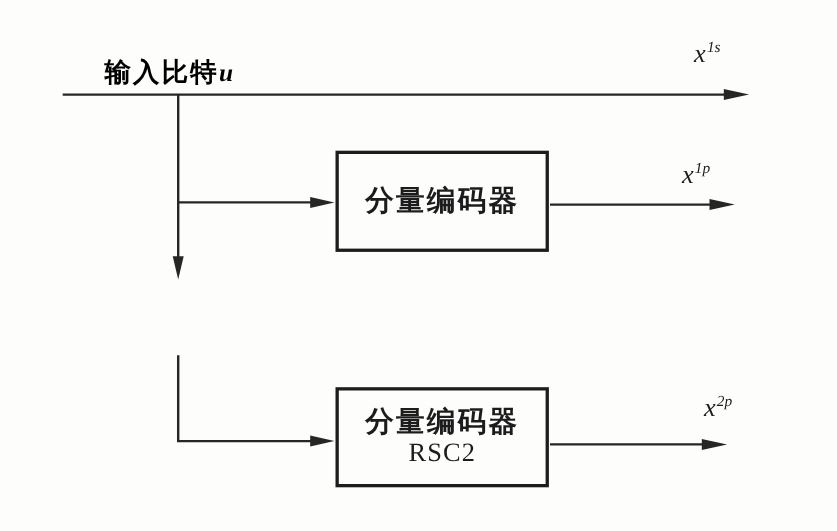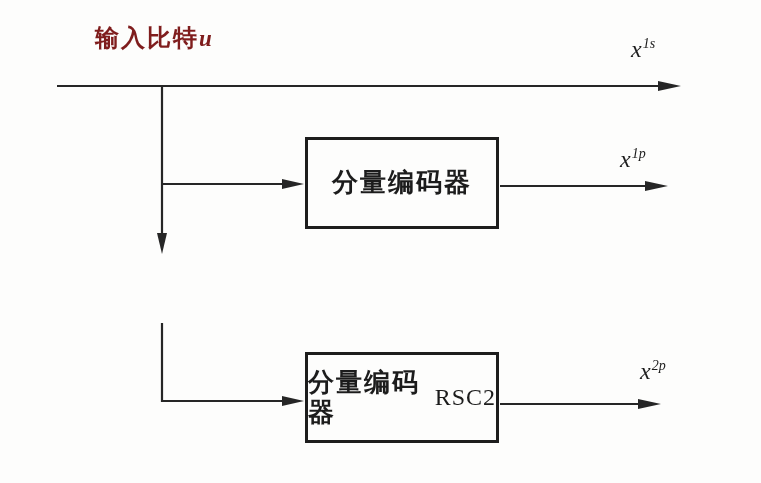--- a/index.html
+++ b/index.html
@@ -15,30 +15,30 @@
     border-right:2px solid #e3e3e1;
   }
   svg.wires{position:absolute;left:0;top:0;width:761px;height:483px;}
   svg.wires path, svg.wires line{stroke:#262626;stroke-width:2.2;fill:none;}
   svg.wires polygon{fill:#262626;stroke:none;}
 
   .block{
     position:absolute;
     border:3px solid #1d1d1d;
     background:#fdfdfc;
-    display:flex;
+    display:flex;flex-direction:column;
     align-items:center;justify-content:center;
     color:#1c1c1c;
   }
   .block .cjk{font-size:26px;font-weight:700;letter-spacing:2px;line-height:1.15;}
   .block .latin{font-size:24px;font-weight:400;letter-spacing:1px;line-height:1.1;}
 
   .inlabel{
-    position:absolute;left:95px;top:22px;
-    font-size:24px;font-weight:700;color:#7f1d1d;letter-spacing:2px;
+    position:absolute;left:95px;top:50px;
+    font-size:24px;font-weight:700;color:#000000;letter-spacing:2px;
   }
   .inlabel .var{font-style:italic;font-weight:600;font-size:23px;letter-spacing:0;}
 
   .siglabel{
     position:absolute;
     font-size:24px;font-style:italic;color:#1c1c1c;
   }
   .siglabel sup{font-size:14px;font-style:italic;margin-left:1px;}
   .lab-x1s{left:631px;top:36px;}
   .lab-x1p{left:620px;top:134px;margin-top:12px;}

